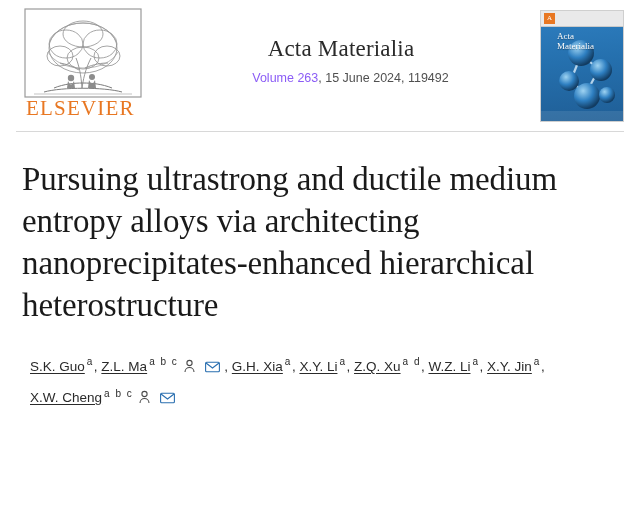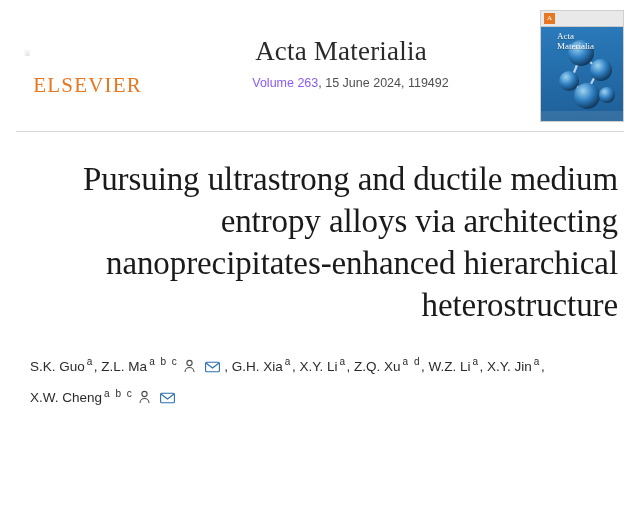--- a/index.html
+++ b/index.html
@@ -38,22 +38,22 @@
     bottom: 0;
     height: 1px;
     background: #d8d8d8;
   }
 
   
   .elsevier-logo {
     width: 118px;
     flex: 0 0 118px;
     display: flex;
-    flex-direction: row;
-    align-items: flex-end;
+    flex-direction: column;
+    align-items: flex-start;
     padding-left: 8px;
   }
   .elsevier-tree {
     width: 118px;
     height: 90px;
     display: block;
   }
   .elsevier-word {
     font-family: "Liberation Serif", serif;
     font-size: 21px;
@@ -65,21 +65,21 @@
   }
 
   
   .journal-info {
     flex: 1 1 auto;
     text-align: center;
     padding-top: 28px;
   }
   .journal-title {
     font-family: "Liberation Serif", serif;
-    font-size: 27px;
+    font-size: 23px;
     color: #2a2a2a;
     letter-spacing: 0.2px;
   }
   .journal-meta {
     font-family: "Liberation Sans", sans-serif;
     font-size: 12.5px;
     color: #505050;
     margin-top: 9px;
   }
   .journal-meta .vol {
@@ -146,36 +146,36 @@
 
   
   .article-title {
     margin: 26px 22px 0 22px;
     font-family: "Liberation Serif", serif;
     font-size: 33px;
     line-height: 42px;
     color: #1a1a1a;
     font-weight: 400;
     letter-spacing: -0.1px;
-    text-align: right;
   }
 
   
   .authors {
     margin: 22px 22px 0 30px;
     font-family: "Liberation Sans", sans-serif;
     font-size: 13.5px;
     line-height: 27px;
     color: #2a2a2a;
   }
   .author {
     display: inline;
     white-space: nowrap;
   }
   .author-name {
+    text-decoration: underline;
     text-underline-offset: 2px;
     color: #2a2a2a;
   }
   .author-affils {
     font-size: 10px;
     vertical-align: super;
     letter-spacing: 1.5px;
     margin-left: 2px;
     color: #2a2a2a;
   }

